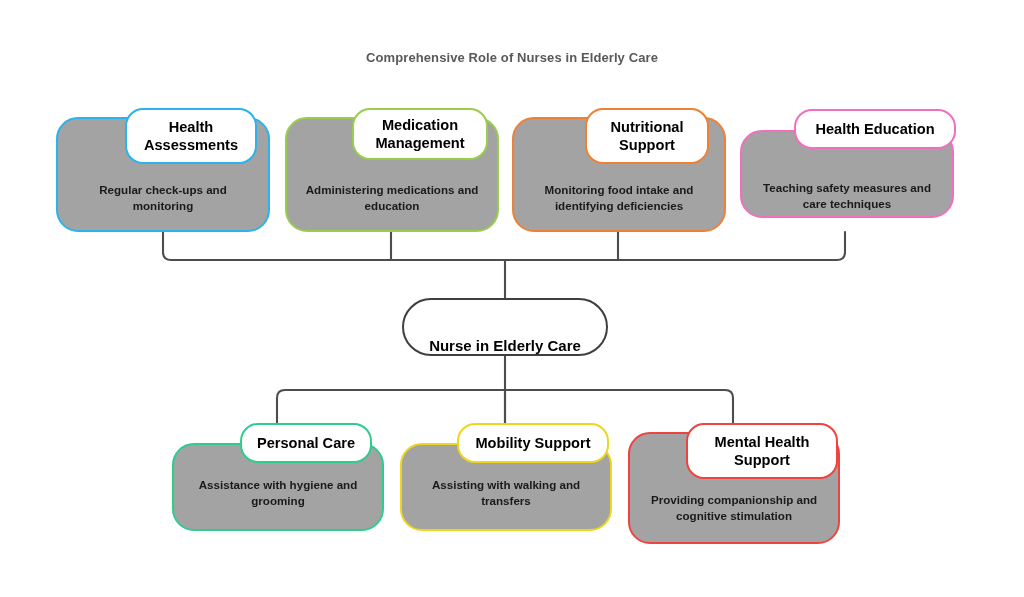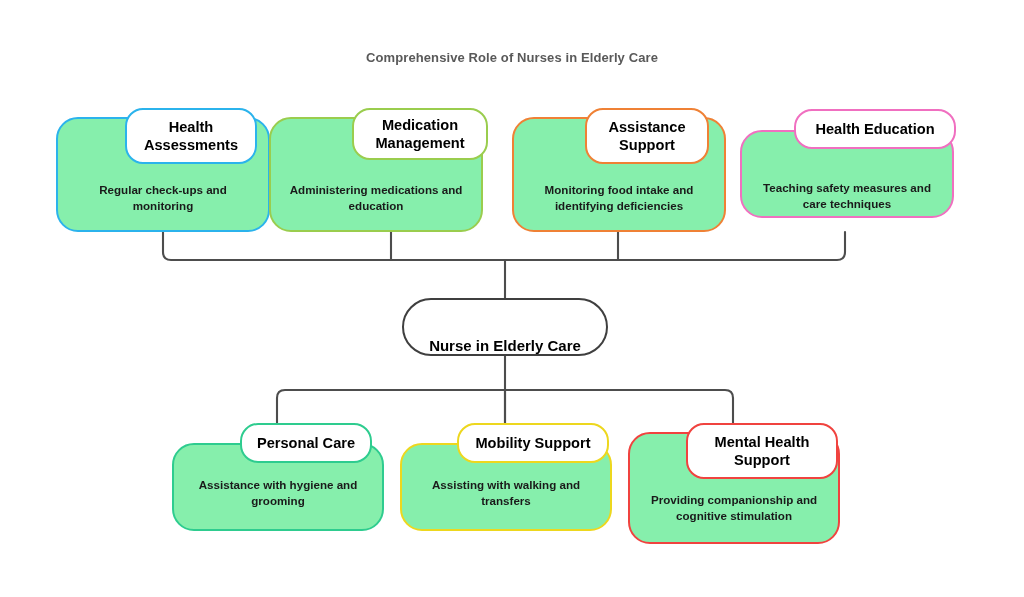--- a/index.html
+++ b/index.html
@@ -38,21 +38,21 @@
     left: 0;
     width: 1024px;
     height: 597px;
     pointer-events: none;
   }
 
   
   .card {
     position: absolute;
     box-sizing: border-box;
-    background: #86efac;
+    background: #a3a3a3;
     border: 2.2px solid #999;
     border-radius: 22px;
     padding-left: 42px;
   }
   .card-body {
     position: absolute;
     left: 0;
     width: 100%;
     box-sizing: border-box;
     padding: 0 12px;
@@ -145,36 +145,36 @@
   <div class="card" style="left: 56px; top: 117px; width: 214px; height: 115px; border-color: rgb(43, 179, 236);">
     <div class="card-body" style="top:63px;">Regular check-ups and monitoring</div>
   </div>
   <div class="card-header" style="left: 97px; top: 108px; width: 132px; height: 56px; border-color: rgb(43, 179, 236);">
     <div>
       <span>Health</span><br>
       <span>Assessments</span>
     </div>
   </div>
 
-  <div class="card" style="left: 269px; top: 117px; width: 214px; height: 115px; border-color: rgb(154, 205, 78);">
+  <div class="card" style="left: 285px; top: 117px; width: 214px; height: 115px; border-color: rgb(154, 205, 78);">
     <div class="card-body" style="top:63px;">Administering medications and education</div>
   </div>
   <div class="card-header" style="left: 324px; top: 108px; width: 136px; height: 52px; border-color: rgb(154, 205, 78);">
     <div>
       <span>Medication</span><br>
       <span>Management</span>
     </div>
   </div>
 
   <div class="card" style="left: 512px; top: 117px; width: 214px; height: 115px; border-color: rgb(239, 129, 53);">
     <div class="card-body" style="top:63px;">Monitoring food intake and identifying deficiencies</div>
   </div>
   <div class="card-header" style="left: 557px; top: 108px; width: 124px; height: 56px; border-color: rgb(239, 129, 53);">
     <div>
-      <span>Assistance</span><br>
+      <span>Nutritional</span><br>
       <span>Support</span>
     </div>
   </div>
 
   <div class="card" style="left: 740px; top: 130px; width: 214px; height: 88px; border-color: rgb(240, 111, 192);">
     <div class="card-body" style="top:48px;">Teaching safety measures and care techniques</div>
   </div>
   <div class="card-header" style="left: 766px; top: 109px; width: 162px; height: 40px; border-color: rgb(240, 111, 192);">
     <div>Health Education</div>
   </div>

